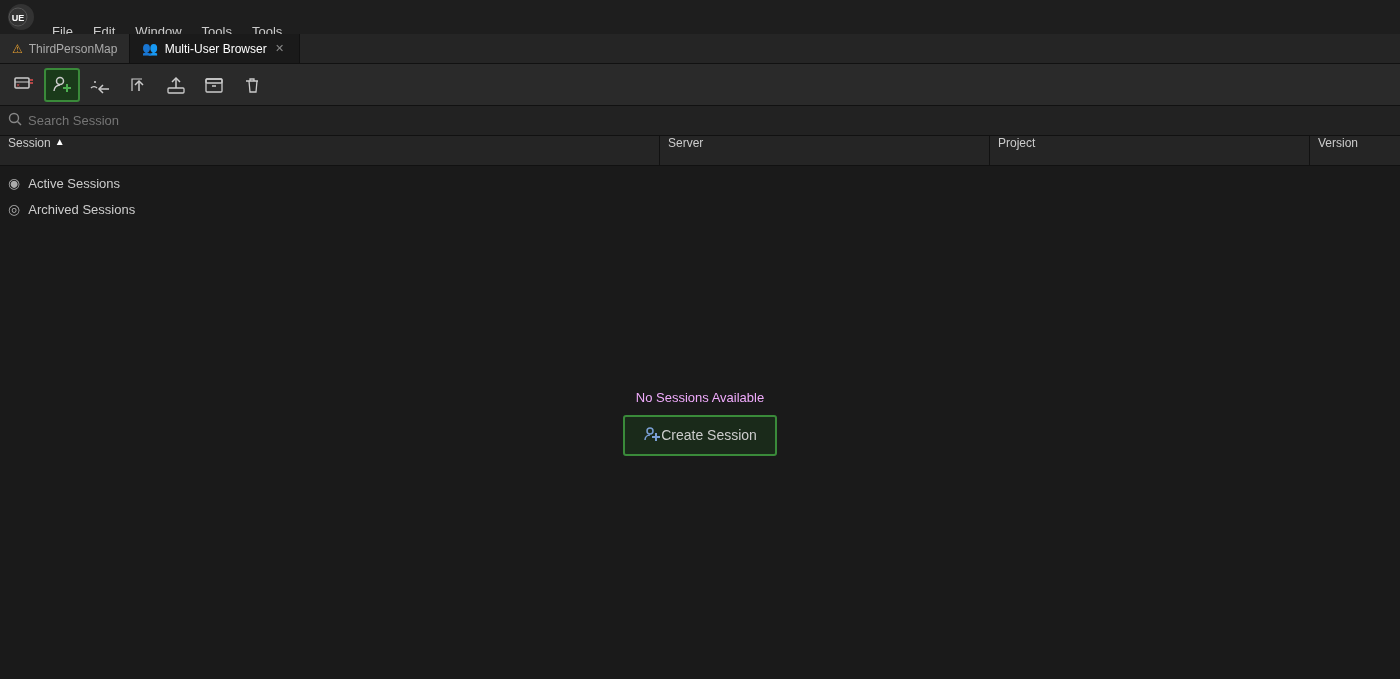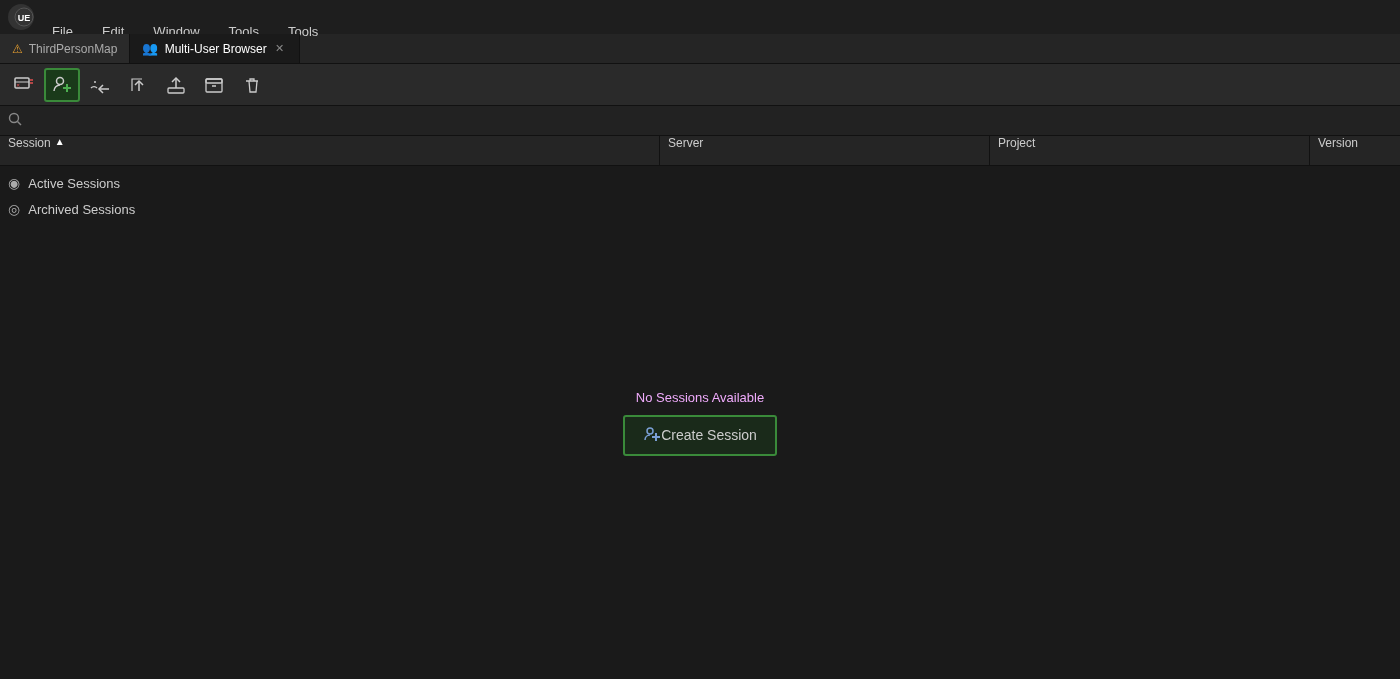--- a/index.html
+++ b/index.html
@@ -22,30 +22,30 @@
       padding: 0 8px;
       gap: 8px;
     }
     .ue-logo {
       width: 26px;
       height: 26px;
       background: #333;
       border-radius: 50%;
       display: flex;
       align-items: center;
-      justify-content: flex-end;
+      justify-content: flex-start;
       font-size: 11px;
       color: #fff;
       font-weight: bold;
       flex-shrink: 0;
     }
     .menu-items {
       display: flex;
       align-items: center;
-      gap: 9px;
+      gap: 0;
       margin-top: 29px;
     }
     .menu-item {
       padding: 4px 10px;
       color: #cccccc;
       cursor: pointer;
       font-size: 13px;
     }
 
     
@@ -303,20 +303,21 @@
   </div>
 </div>
 
 <div class="search-bar">
   <span class="search-icon-label">
     <svg width="14" height="14" viewBox="0 0 14 14">
       <circle cx="6" cy="6" r="4.5" fill="none" stroke="#888" stroke-width="1.4"></circle>
       <line x1="9.5" y1="9.5" x2="13" y2="13" stroke="#888" stroke-width="1.4"></line>
     </svg>
   </span>
+  <input class="search-input" type="text" value="" placeholder="Search Session" style="">
 </div>
 
 <div class="table-header">
   <div class="col-header">
     <span>Session</span>
     <span class="sort-arrow">▲</span>
   </div>
   <div class="col-header">
     <span>Server</span>
   </div>

